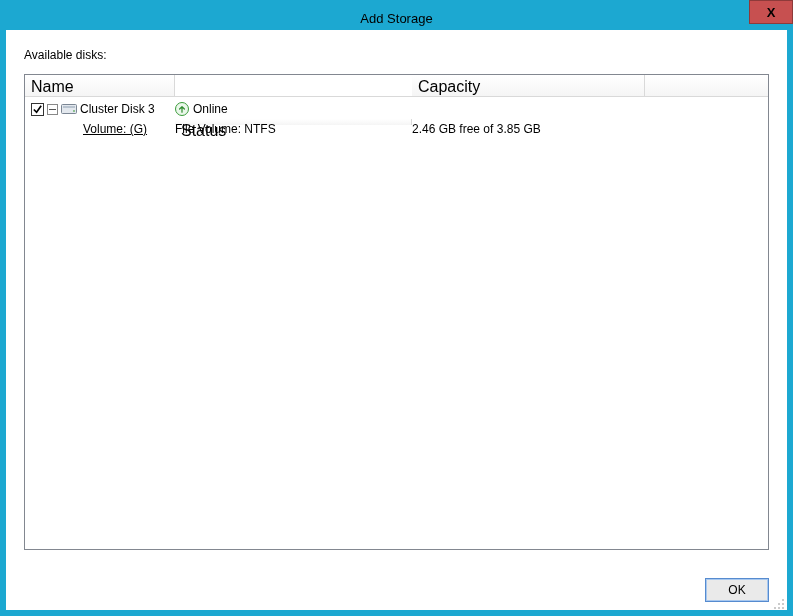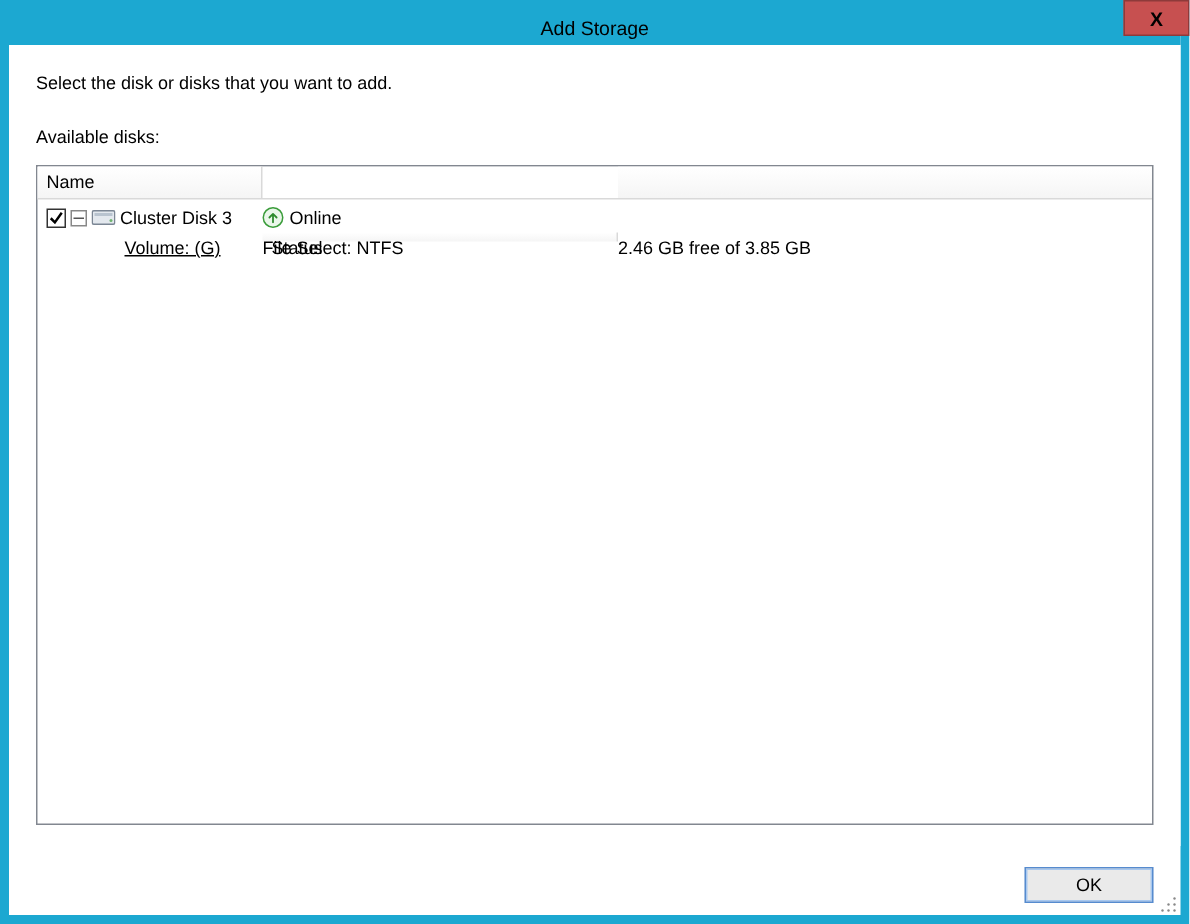--- a/index.html
+++ b/index.html
@@ -48,21 +48,21 @@
       overflow: hidden;
       display: flex; flex-direction: column;
     }
     .col-headers {
       display: flex;
       height: 22px;
       border-bottom: 1px solid #d9d9d9;
       background: #fff;
     }
     .col-h {
-      font-size: 12px; color: #000;
+      font-size: 16px; color: #000;
       padding: 3px 6px;
       border-right: 1px solid #d9d9d9;
       text-align: left;
       background: linear-gradient(#fff, #f5f5f5);
     }
     .col-h:last-child { border-right: none; flex:1; }
     .c-name { width: 150px; }
     .c-status { width: 237px; margin-top: 44px; }
     .c-cap { width: 233px; }
     .list-body { flex: 1; padding: 2px 0; }
@@ -99,21 +99,21 @@
       display: inline-flex; align-items:center; justify-content:center;
       background: #eaf7ea;
     }
     .status-icon svg { width: 8px; height: 8px; }
     .volume-indent { padding-left: 52px; text-decoration: underline; }
     .footer {
       display: flex; justify-content: flex-end; gap: 8px;
       padding: 14px 18px 8px 18px;
     }
     .btn {
-      width: 86px; height: 24px;
+      width: 64px; height: 24px;
       font-size: 12px;
       background: #eaeaea;
       border: 1px solid #acacac;
       cursor: pointer;
       color: #000;
     }
     .btn.default { border: 1px solid #568bcf; box-shadow: inset 0 0 0 1px #a8c8ef; }
     .resize-grip {
       position:absolute; right:2px; bottom:2px;
       width:12px; height:12px;
@@ -127,27 +127,27 @@
 <div class="window">
 
   <div class="titlebar">
     <div class="titlebar-title">Add Storage</div>
     <div class="close-btn">
       <span>X</span>
     </div>
   </div>
 
   <div class="content">
-    <div class="instruction">Select the disk or disks that you want to add.</div>
     <div class="label">Available disks:</div>
 
     <div class="list-box">
       <div class="col-headers">
         <div class="col-h c-name">Name</div>
         <div class="col-h c-status">Status</div>
+        <div class="col-h c-cap">Capacity</div>
         <div class="col-h"></div>
       </div>
       <div class="list-body">
 
         <div class="row">
           <div class="cell-name">
             <span class="chk">
               <svg viewBox="0 0 12 12">
                   <path d="M2 6 L5 9 L10 2" stroke="#000" stroke-width="1.8" fill="none"></path>
                 </svg>
@@ -172,21 +172,21 @@
                   <path d="M5 9 L5 2 M5 2 L2 5 M5 2 L8 5" stroke="#2e8b2e" stroke-width="1.5" fill="none" stroke-linecap="round"></path>
                 </svg>
             </span>
             <span>Online</span>
           </div>
           <div class="cell-cap"></div>
         </div>
 
         <div class="row">
           <div class="cell-name volume-indent">Volume: (G)</div>
-          <div class="cell-status">File Select: NTFS</div>
+          <div class="cell-status">File Volume: NTFS</div>
           <div class="cell-cap">2.46 GB free of 3.85 GB</div>
         </div>
 
       </div>
     </div>
   </div>
 
   <div class="footer">
     <button class="btn default">OK</button>
   </div>

